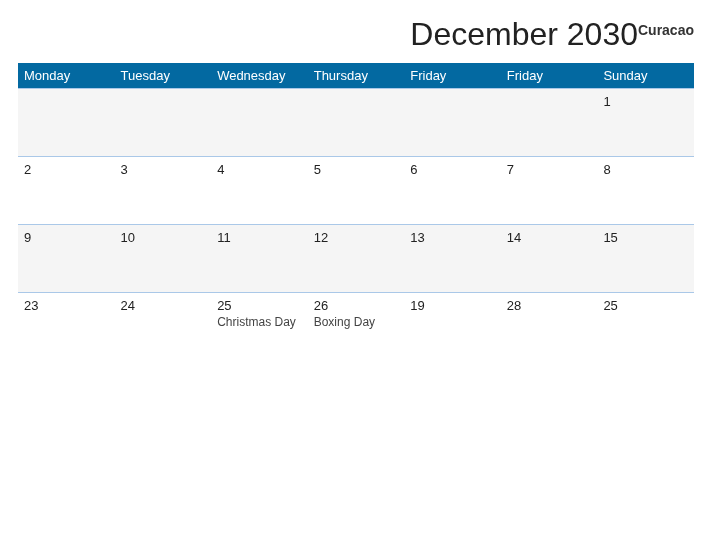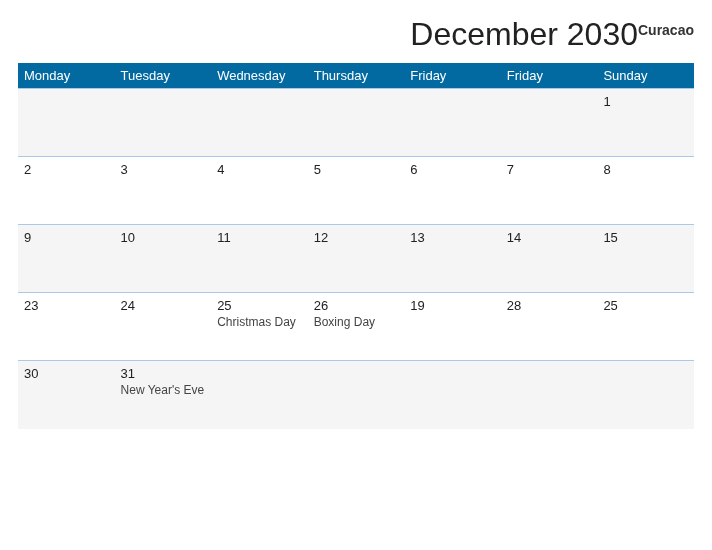--- a/index.html
+++ b/index.html
@@ -203,29 +203,15 @@
           <td>
             <span class="day-number">19</span>
           </td>
           <td>
             <span class="day-number">28</span>
           </td>
           <td>
             <span class="day-number">25</span>
           </td>
         </tr>
-        <tr>
-          <td>
-            <span class="day-number">30</span>
-          </td>
-          <td>
-            <span class="day-number">31</span>
-            <span class="day-event">New Year's Eve</span>
-          </td>
-          <td></td>
-          <td></td>
-          <td></td>
-          <td></td>
-          <td></td>
-        </tr>
       </tbody>
   </table>
 </div>
 
 </body></html>

